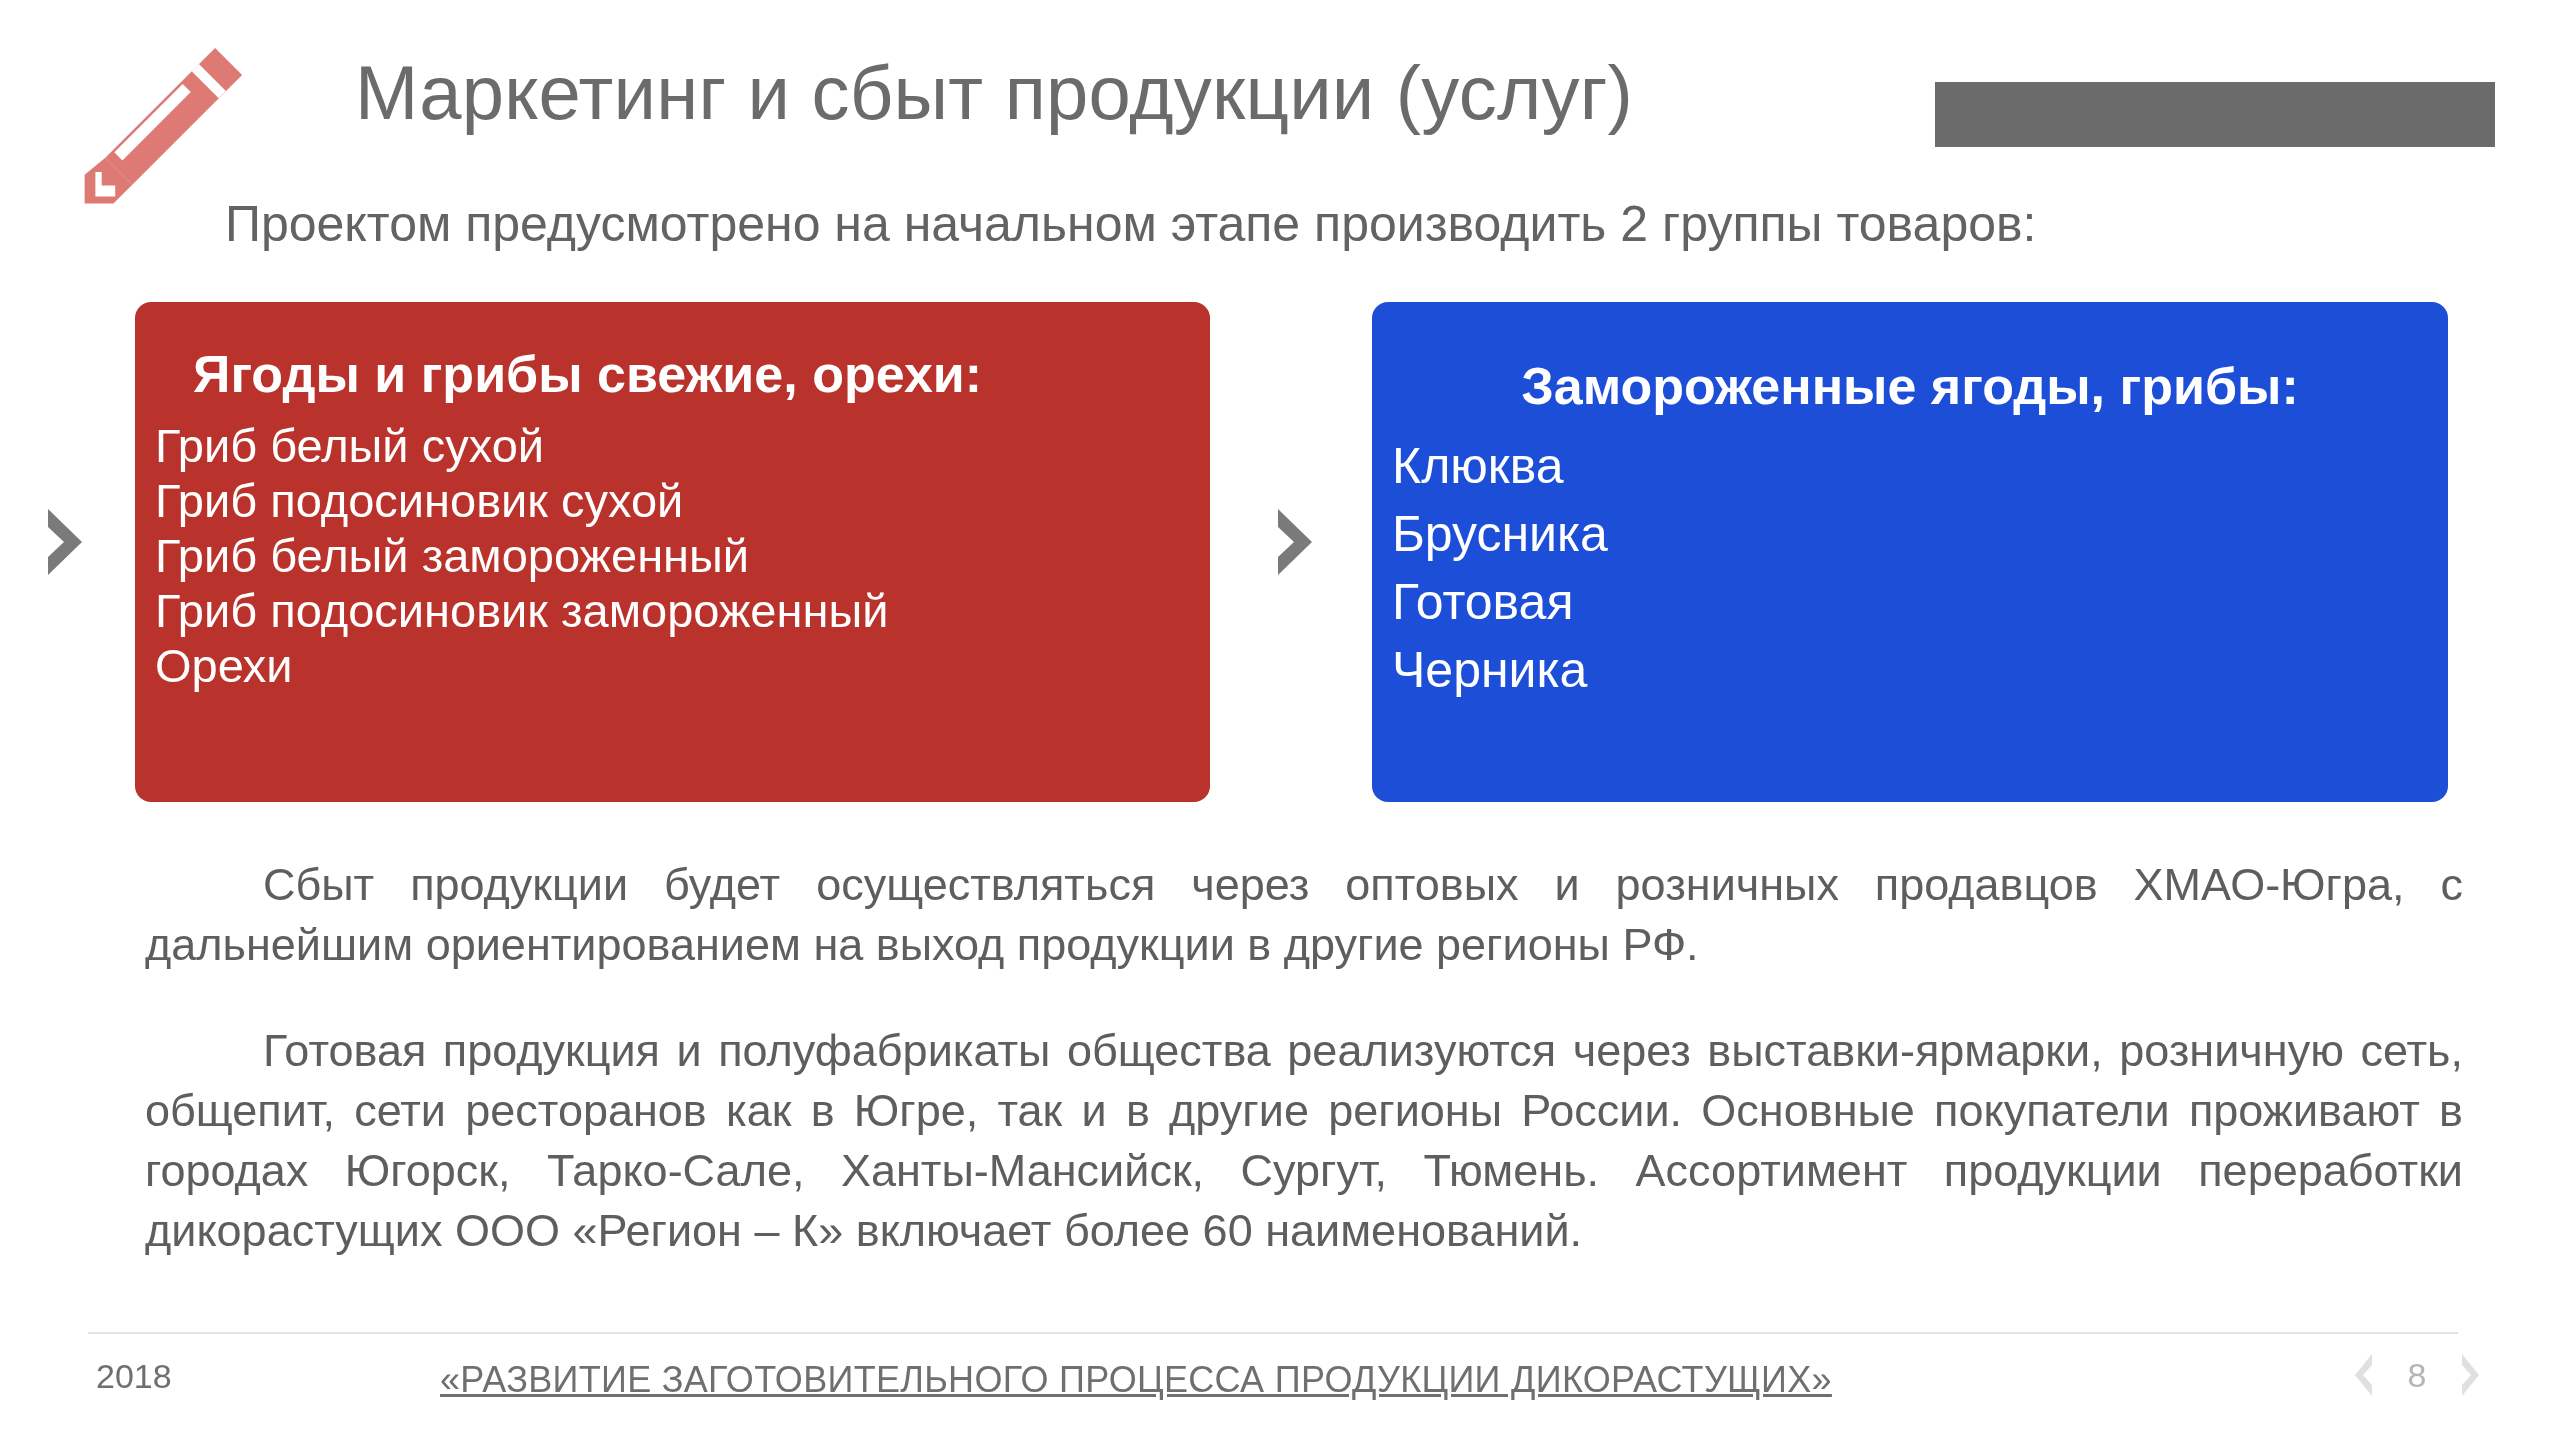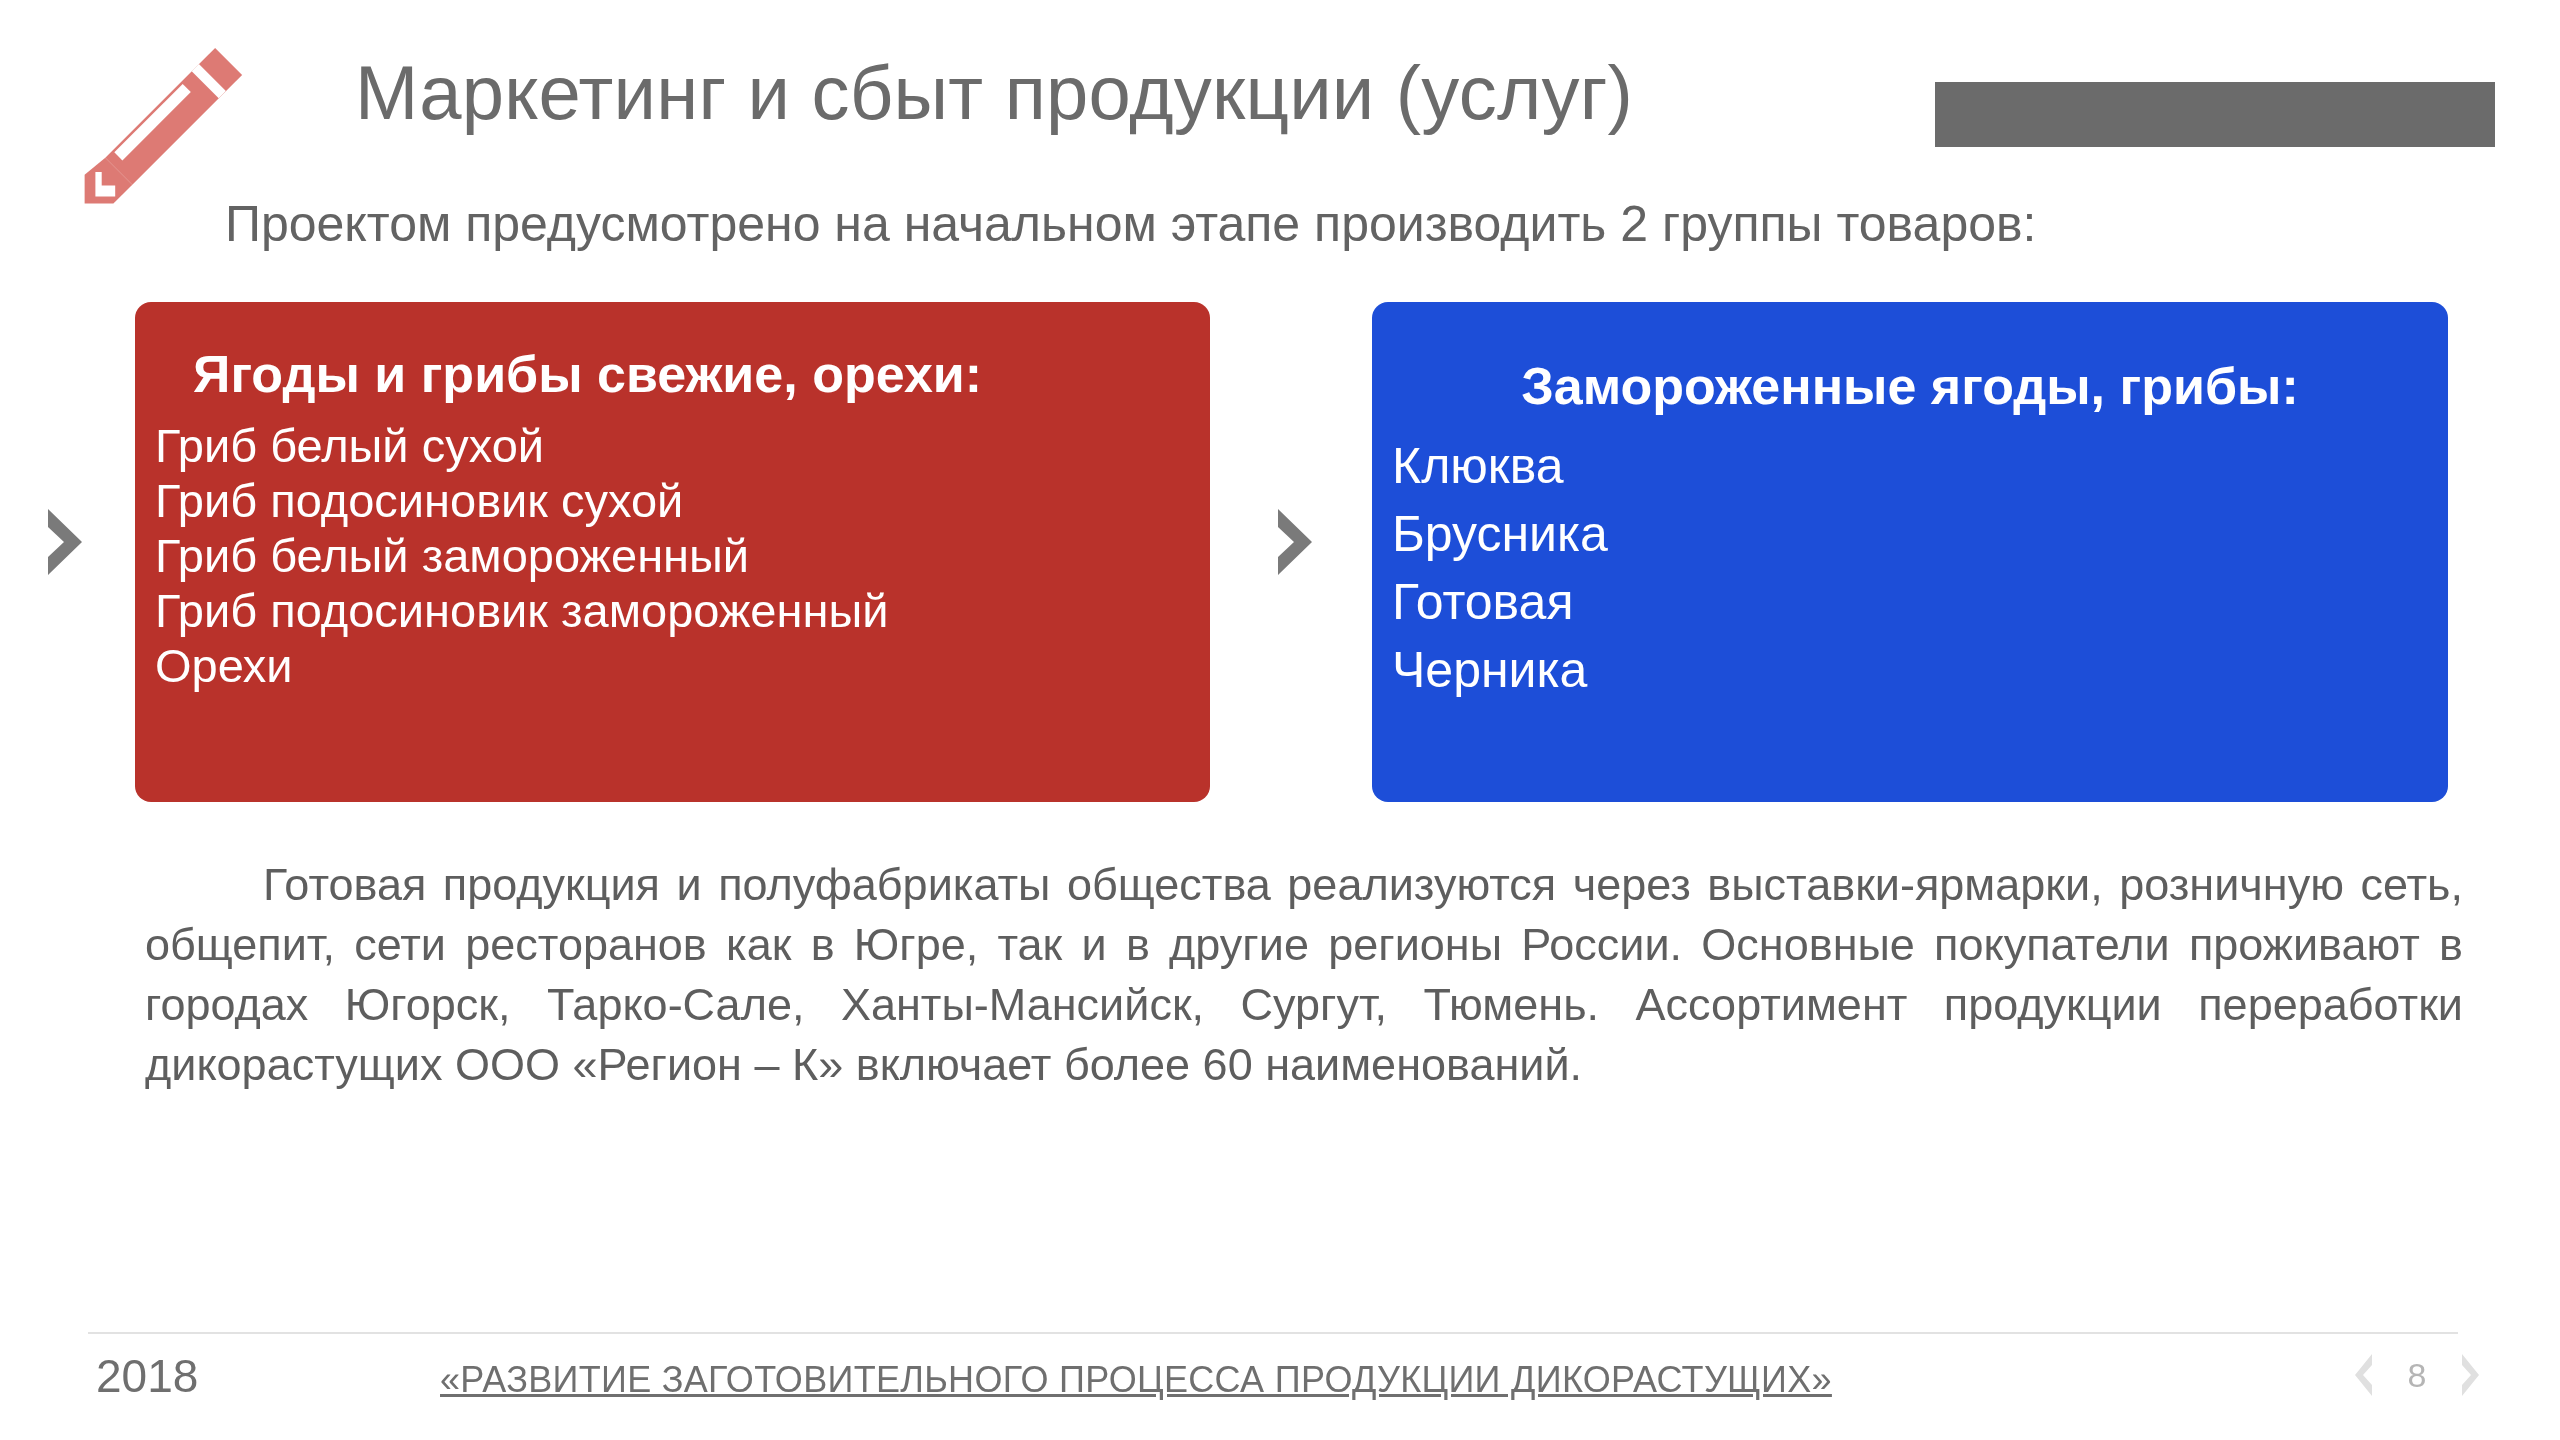--- a/index.html
+++ b/index.html
@@ -158,21 +158,21 @@
     left: 88px;
     top: 1332px;
     width: 2370px;
     height: 2px;
     background: #e2e2e2;
   }
   .footer-year {
     position: absolute;
     left: 96px;
     top: 1345px;
-    font-size: 46px;
+    font-size: 34px;
     line-height: 62px;
     color: #6f6f6f;
   }
   .footer-caption {
     position: absolute;
     left: 440px;
     top: 1355px;
     font-size: 36px;
     line-height: 50px;
     letter-spacing: 0.3px;
@@ -253,20 +253,21 @@
     <div class="cat-heading">Замороженные ягоды, грибы:</div>
     <ul class="cat-list">
       <li>Клюква</li>
       <li>Брусника</li>
       <li>Готовая</li>
       <li>Черника</li>
     </ul>
   </div>
 
   <div class="body-copy">
+    <p>Сбыт продукции будет осуществляться через оптовых и розничных продавцов ХМАО-Югра, с дальнейшим ориентированием на выход продукции в другие регионы РФ.</p>
     <p>Готовая продукция и полуфабрикаты общества реализуются через выставки-ярмарки, розничную сеть, общепит, сети ресторанов как в Югре, так и в другие регионы России. Основные покупатели проживают в городах Югорск, Тарко-Сале, Ханты-Мансийск, Сургут, Тюмень. Ассортимент продукции переработки дикорастущих ООО «Регион – К» включает более 60 наименований.</p>
   </div>
 
   <div class="footer-rule"></div>
   <div class="footer-year">2018</div>
   <div class="footer-caption">«РАЗВИТИЕ ЗАГОТОВИТЕЛЬНОГО ПРОЦЕССА ПРОДУКЦИИ ДИКОРАСТУЩИХ»</div>
 
   <div class="pager">
     <span class="pager-arrow">
       <svg viewBox="0 0 26 46" xmlns="http://www.w3.org/2000/svg" aria-hidden="true">

